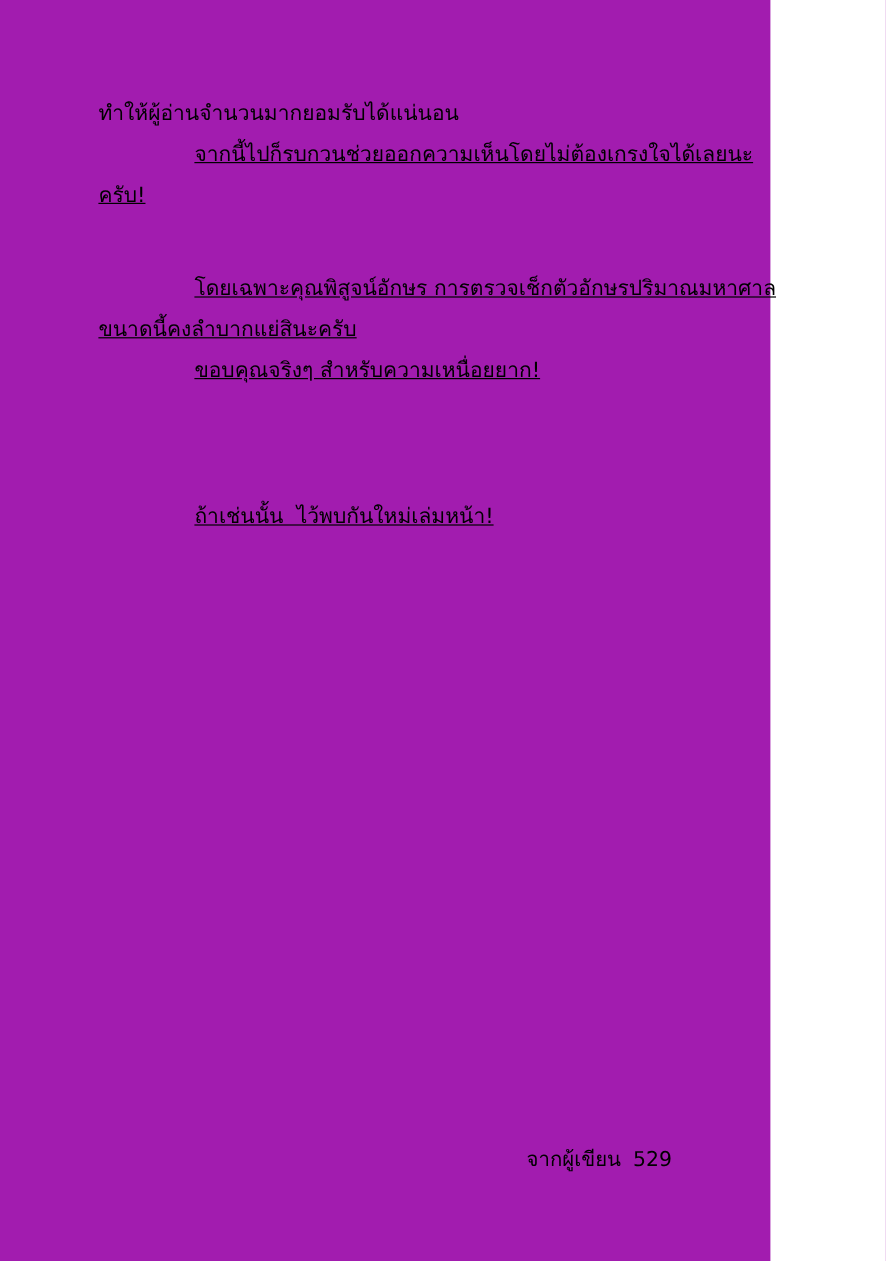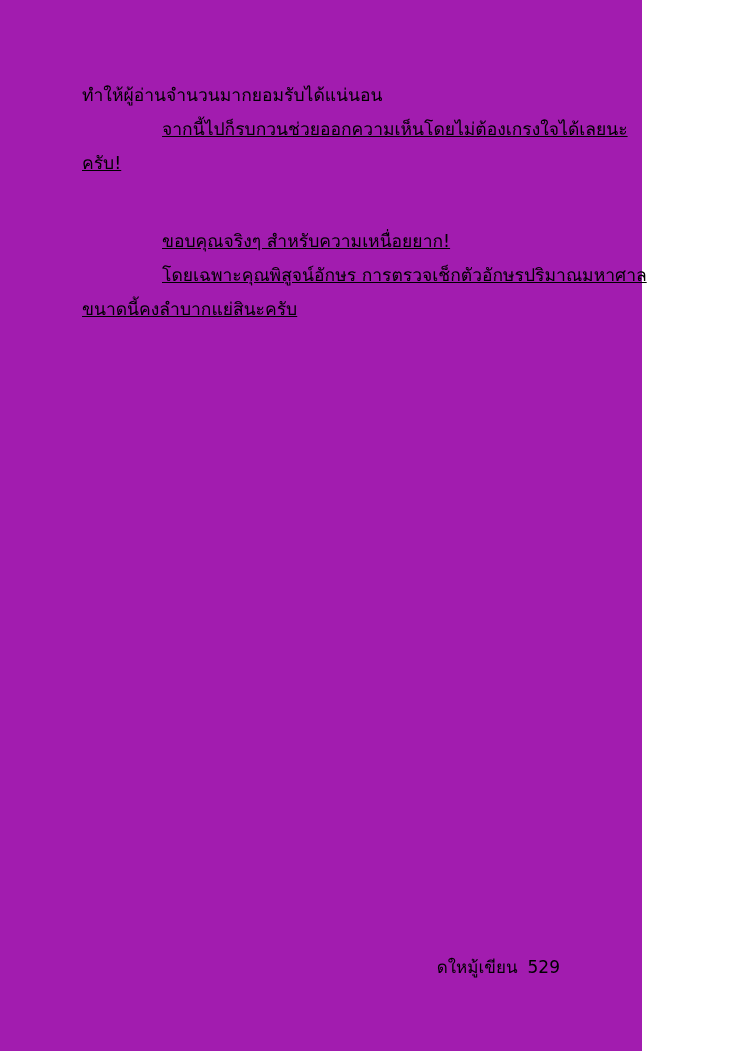--- a/index.html
+++ b/index.html
@@ -67,29 +67,30 @@
 
   <div class="content">
 
     <p class="para">ทำให้ผู้อ่านจำนวนมากยอมรับได้แน่นอน</p>
 
     <p class="para indent">จากนี้ไปก็รบกวนช่วยออกความเห็นโดยไม่ต้องเกรงใจได้เลยนะครับ!</p>
 
     <div class="gap-large"></div>
 
 
+    <p class="para indent">โดยเฉพาะคุณพิสูจน์อักษร การตรวจเช็กตัวอักษรปริมาณมหาศาลขนาดนี้คงลำบากแย่สินะครับ</p>
+
     <p class="para indent">ขอบคุณจริงๆ สำหรับความเหนื่อยยาก!</p>
-
-    <p class="para indent">โดยเฉพาะคุณพิสูจน์อักษร การตรวจเช็กตัวอักษรปริมาณมหาศาลขนาดนี้คงลำบากแย่สินะครับ</p>
 
     <div class="gap-large"></div>
 
 
     <div class="gap-large"></div>
 
+    <p class="para indent">ถ้าเช่นนั้น  ไว้พบกันใหม่เล่มหน้า!</p>
 
   </div>
 
   <div class="footer">
-    <span>ดใหมู้เขียน</span><span class="page-num">529</span>
+    <span>จากผู้เขียน</span><span class="page-num">529</span>
   </div>
 
 </div>
 
 </body></html>

